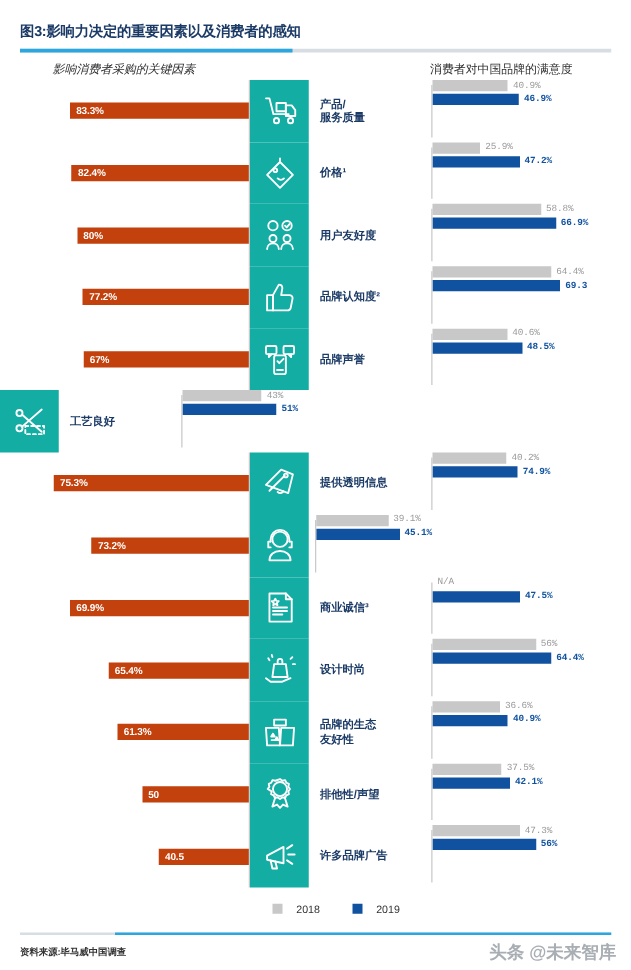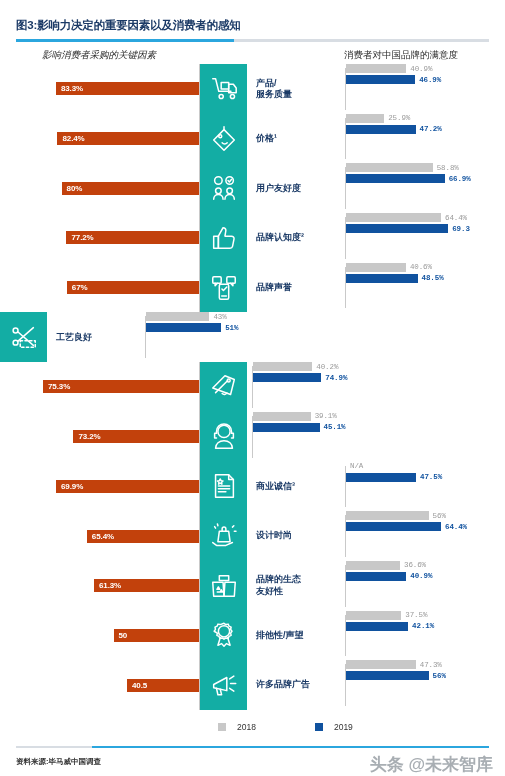--- a/index.html
+++ b/index.html
@@ -102,41 +102,41 @@
   .rval.y2018 { color: #9a9a9a; }
   .rval.y2019 { color: #10529f; font-weight: bold; }
 
   
   .legend {
     position: absolute; left: 0; top: 722px; width: 505px;
     display: flex; align-items: center; justify-content: flex-start;
     padding-left: 218px;
     font-size: 8.5px; color: #333;
   }
-  .legend-item { display: flex; align-items: center; margin-right: 59px; }
+  .legend-item { display: flex; align-items: center; margin-right: 26px; }
   .swatch { width: 8px; height: 8px; margin-right: 11px; }
   .swatch.g { background: #c8c8c8; }
   .swatch.b { background: #10529f; }
 
   
   .foot-rule {
     position: absolute; left: 16px; top: 746px; width: 473px; height: 2px;
     background: #d8dde3;
   }
   .foot-rule::after {
     content: ""; position: absolute; left: 76px; top: 0; height: 2px; width: 397px;
     background: #2ba6de;
   }
   .source {
     position: absolute; left: 16px; top: 757px;
     font-size: 7.5px; font-weight: bold; color: #333; white-space: nowrap;
   }
   .watermark {
     position: absolute; right: 12px; top: 753px;
-    font-size: 17px; font-weight: bold; color: #9aa0a6; white-space: nowrap;
+    font-size: 14px; font-weight: bold; color: #9aa0a6; white-space: nowrap;
     opacity: .85;
   }
 </style>
 </head>
 <body>
 
 <div class="title-wrap">
   <div class="fig-title">图3:影响力决定的重要因素以及消费者的感知</div>
   <div class="title-rule"></div>
 </div>
@@ -346,20 +346,23 @@
       </div>
       <div class="icon-strip">
         <svg width="30" height="30" viewBox="0 0 32 32">
           <g fill="none" stroke="#fff" stroke-width="1.6" stroke-linecap="round" stroke-linejoin="round">
             <path d="M4 17 17 4l10 4-4 16z"></path>
             <path d="M7 22l13-13"></path>
             <circle cx="21" cy="9" r="1.6"></circle>
             <path d="M14 23c1.6 1.5 4 1.2 5-.6"></path>
           </g>
         </svg>
+      </div>
+      <div class="cat-label">
+        <span><span>提供透明信息</span></span>
       </div>
       <div class="right-panel">
         <span class="right-axis"></span>
         <div class="rrow">
           <div class="rbar y2018" style="width:59.29500000000001px"></div>
           <span class="rval y2018">40.2%</span>
         </div>
         <div class="rrow">
           <div class="rbar y2019" style="width:68.2925px"></div>
           <span class="rval y2019">74.9%</span>

